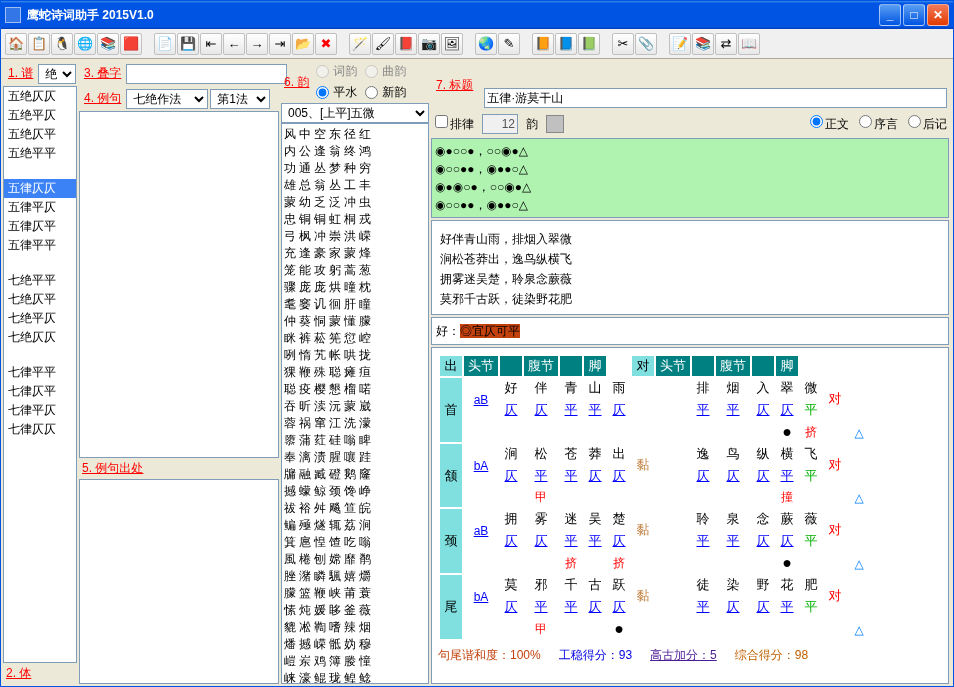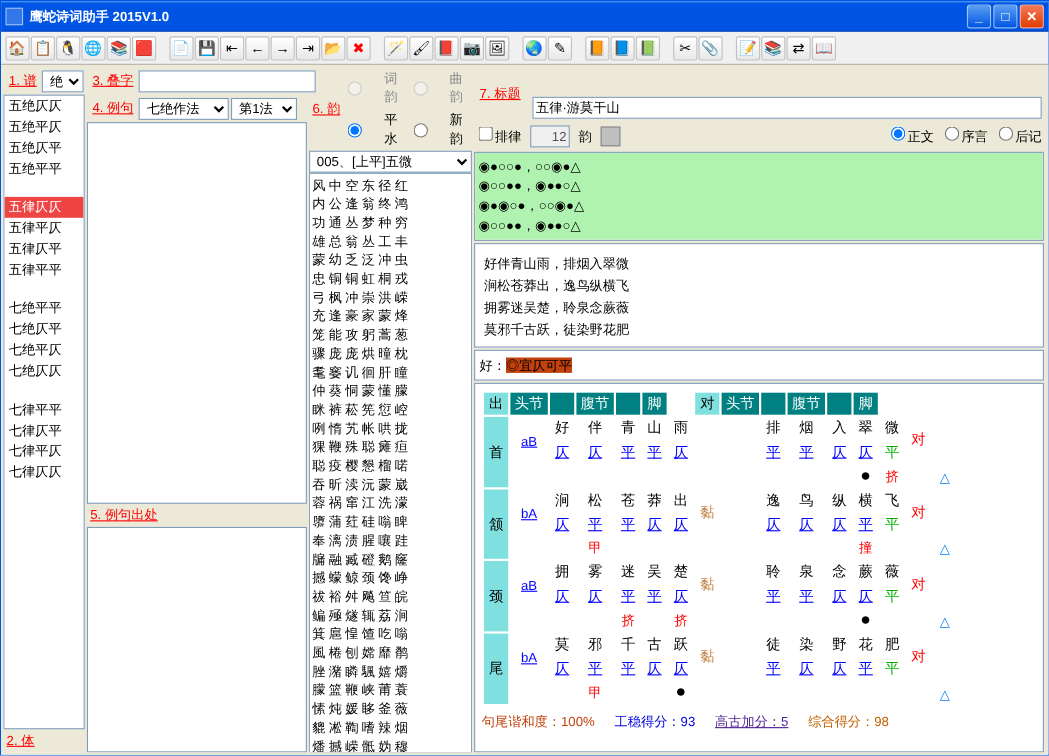--- a/index.html
+++ b/index.html
@@ -13,25 +13,25 @@
 .toolbar { background: #f0f0f0; border-bottom: 1px solid #aca899; height: 30px; display: flex; align-items: center; padding: 2px 4px; gap: 1px; }
 .toolbar .tbtn { width: 22px; height: 22px; border: 1px solid #c0c0c0; background: linear-gradient(to bottom,#fff,#e8e8e8); border-radius: 2px; display: flex; align-items: center; justify-content: center; cursor: pointer; font-size: 13px; }
 .toolbar .gap { width: 10px; }
 .content { flex: 1; display: flex; background: #ece9d8; overflow: hidden; border: 2px solid #ece9d8; }
 .col { display: flex; flex-direction: column; }
 .label { color: #f00; padding: 2px 3px; text-decoration: underline; white-space: nowrap; }
 .label-h { display: flex; align-items: center; gap: 2px; padding: 2px; }
 select, input[type=text] { border: 1px solid #7f9db9; background: #fff; font-size: 12px; padding: 1px 2px; height: 20px; }
 .listbox { background: #fff; border: 1px solid #7f9db9; overflow-y: auto; flex: 1; }
 .listbox div { padding: 1px 4px; cursor: pointer; white-space: nowrap; }
-.listbox div.sel { background: #ef4444; color: #fff; }
+.listbox div.sel { background: #3b82f6; color: #fff; }
 .textarea-like { background: #fff; border: 1px solid #7f9db9; overflow: auto; padding: 4px; }
 .rhymebox { background: #fff; border: 1px solid #7f9db9; overflow-y: scroll; padding: 2px; line-height: 17px; font-size: 13px; letter-spacing: 3px; font-family: SimSun; flex:1;}
 .radio-row { display: flex; align-items: center; gap: 6px; padding: 2px; }
-.radio-row label { display: flex; align-items: center; gap: 18px; cursor: pointer; }
+.radio-row label { display: flex; align-items: center; gap: 2px; cursor: pointer; }
 .right { flex: 1; display: flex; flex-direction: column; gap: 2px; padding: 0 2px; }
 .pattern { background: #b0f2b0; border: 1px solid #7f9db9; padding: 3px; font-size: 14px; line-height: 18px; font-family: SimSun; }
 .poem { background: #fff; border: 1px solid #7f9db9; padding: 8px; line-height: 20px; font-size: 13px; flex-shrink: 0; height:95px;}
 .check { background: #fff; border: 1px solid #7f9db9; padding: 4px; font-size: 13px; line-height: 18px; }
 .analysis { background: #fff; border: 1px solid #7f9db9; padding: 6px; flex: 1; overflow-y: scroll; font-size: 13px; }
 .tbl { }
 .tbl td { padding: 1px 4px; text-align: center; font-size: 13px; min-width: 22px; }
 .hd { background: #008080; color: #fff; }
 .row-lbl { background: #80e0e0; }
 .tone { color: #0000ff; text-decoration: underline; }

